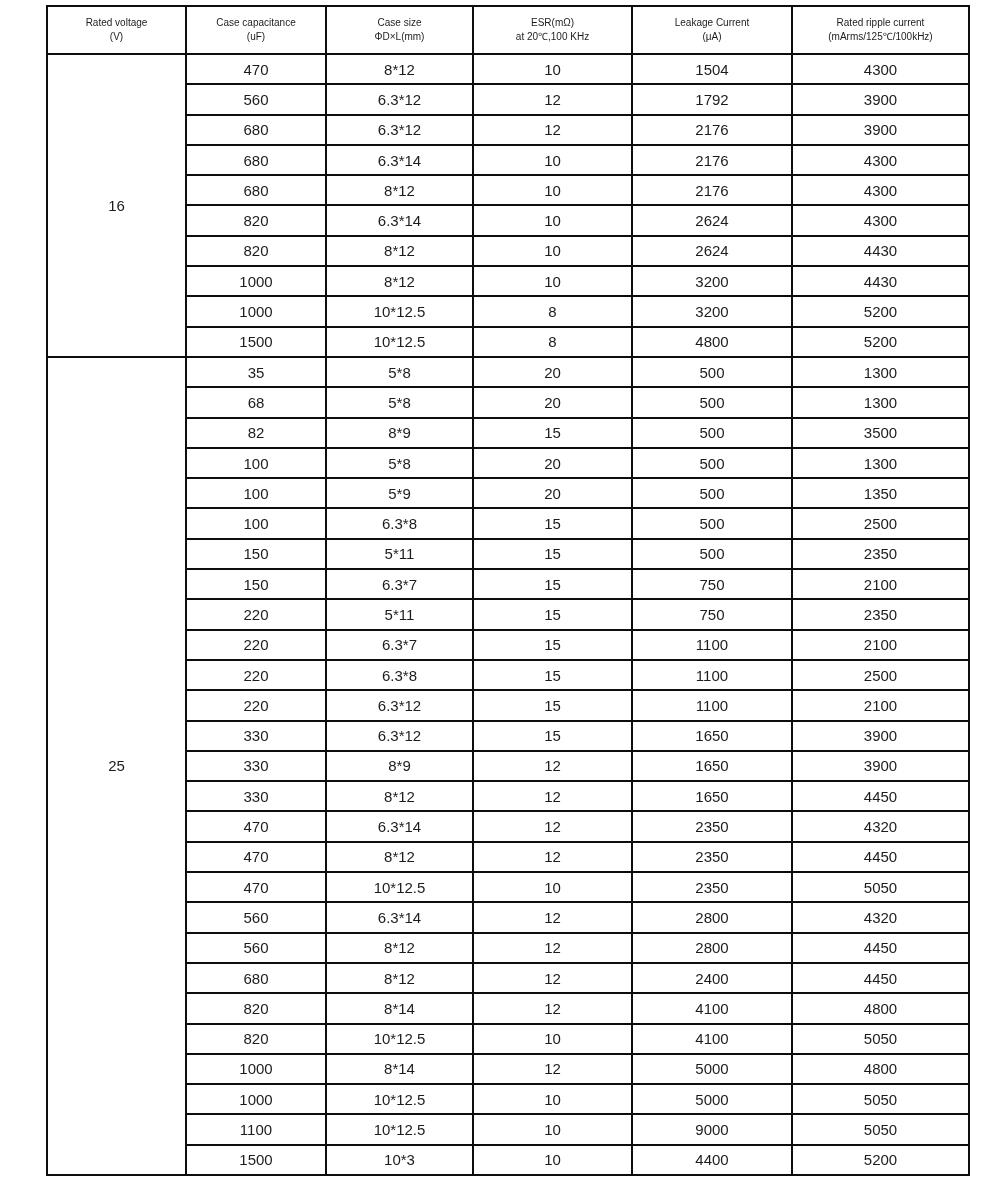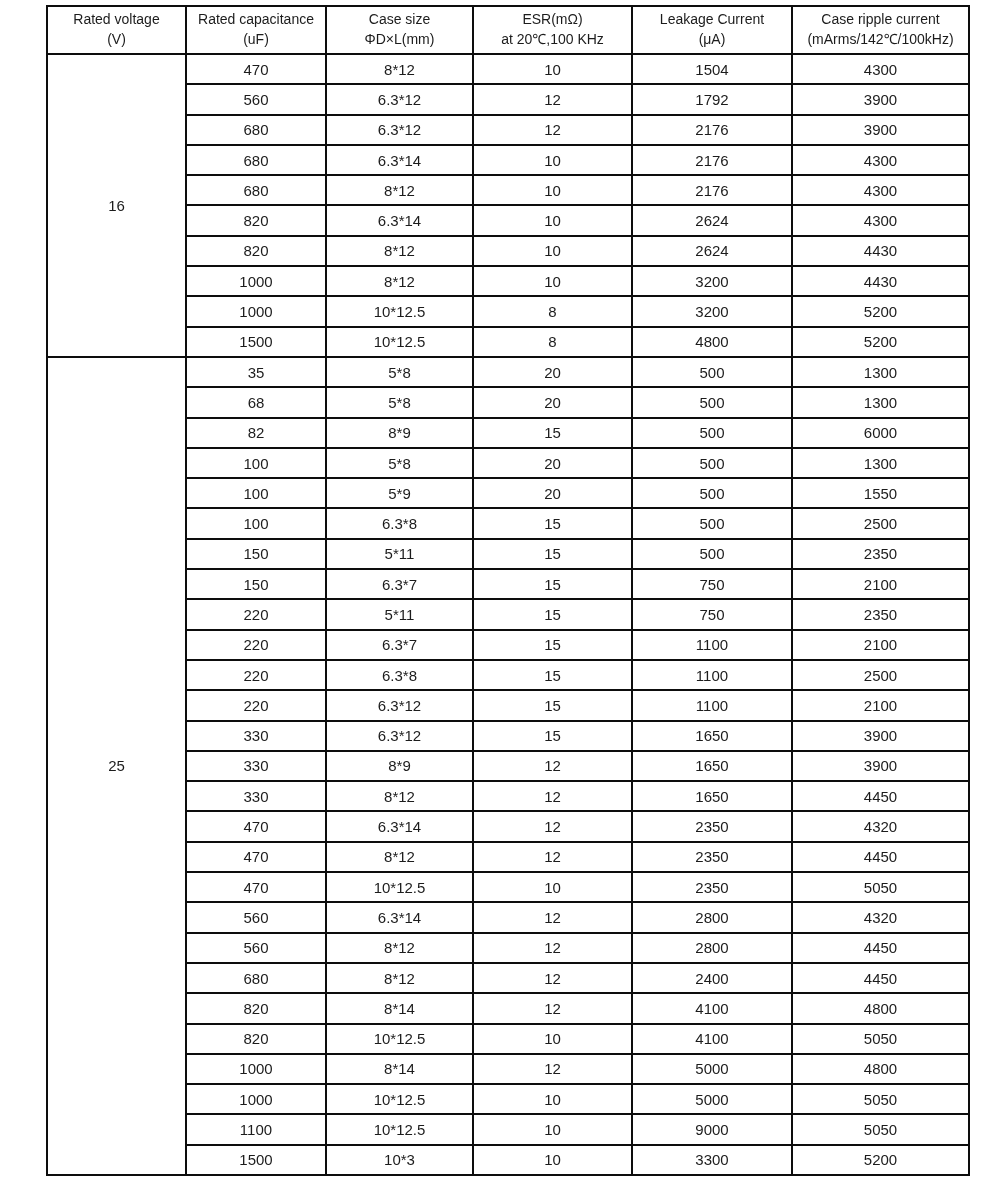--- a/index.html
+++ b/index.html
@@ -28,21 +28,21 @@
     text-align: center;
     vertical-align: middle;
     color: #1c1c1c;
     padding: 0;
     overflow: hidden;
     white-space: nowrap;
   }
   table.spec-table th {
     height: 46px;
     font-weight: normal;
-    font-size: 14px;
+    font-size: 10px;
     line-height: 1.4;
   }
   table.spec-table td {
     height: 28.3px;
     font-size: 15px;
   }
   td.voltage-cell {
     font-size: 15px;
     color: #1c1c1c;
   }
@@ -60,38 +60,38 @@
         <col style="width: 160px;">
         <col style="width: 177px;">
       </colgroup>
     <thead>
       <tr>
         <th>
           <div>Rated voltage</div>
           <div>(V)</div>
         </th>
         <th>
-          <div>Rated capacitance</div>
+          <div>Case capacitance</div>
           <div>(uF)</div>
         </th>
         <th>
           <div>Case  size</div>
           <div>ΦD×L(mm)</div>
         </th>
         <th>
           <div>ESR(mΩ)</div>
           <div>at 20℃,100 KHz</div>
         </th>
         <th>
           <div>Leakage Current</div>
           <div>(μA)</div>
         </th>
         <th>
-          <div>Case ripple current</div>
-          <div>(mArms/142℃/100kHz)</div>
+          <div>Rated ripple current</div>
+          <div>(mArms/125℃/100kHz)</div>
         </th>
       </tr>
     </thead>
     <tbody id="spec-body">
         <tr>
           <td rowspan="10" class="voltage-cell">16</td>
           <td>470</td>
           <td>8*12</td>
           <td>10</td>
           <td>1504</td>
@@ -173,35 +173,35 @@
           <td>5*8</td>
           <td>20</td>
           <td>500</td>
           <td>1300</td>
         </tr>
         <tr>
           <td>82</td>
           <td>8*9</td>
           <td>15</td>
           <td>500</td>
-          <td>6000</td>
+          <td>3500</td>
         </tr>
         <tr>
           <td>100</td>
           <td>5*8</td>
           <td>20</td>
           <td>500</td>
           <td>1300</td>
         </tr>
         <tr>
           <td>100</td>
           <td>5*9</td>
           <td>20</td>
           <td>500</td>
-          <td>1550</td>
+          <td>1350</td>
         </tr>
         <tr>
           <td>100</td>
           <td>6.3*8</td>
           <td>15</td>
           <td>500</td>
           <td>2500</td>
         </tr>
         <tr>
           <td>150</td>
@@ -340,18 +340,18 @@
           <td>1100</td>
           <td>10*12.5</td>
           <td>10</td>
           <td>9000</td>
           <td>5050</td>
         </tr>
         <tr>
           <td>1500</td>
           <td>10*3</td>
           <td>10</td>
-          <td>3300</td>
+          <td>4400</td>
           <td>5200</td>
         </tr>
       </tbody>
   </table>
 </div>
 
 </body></html>

